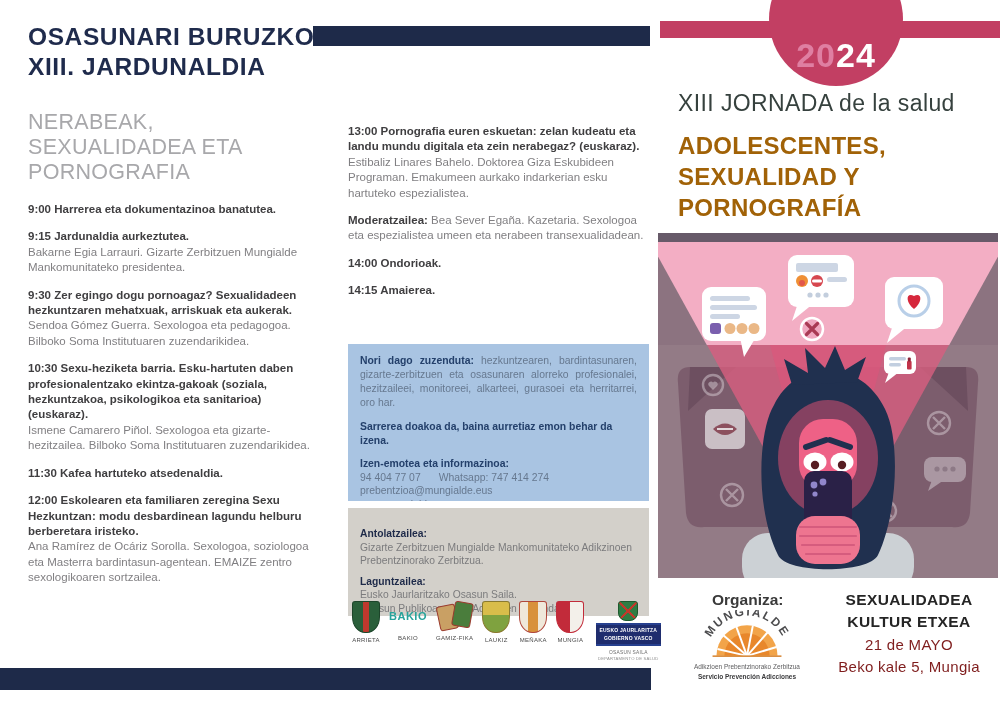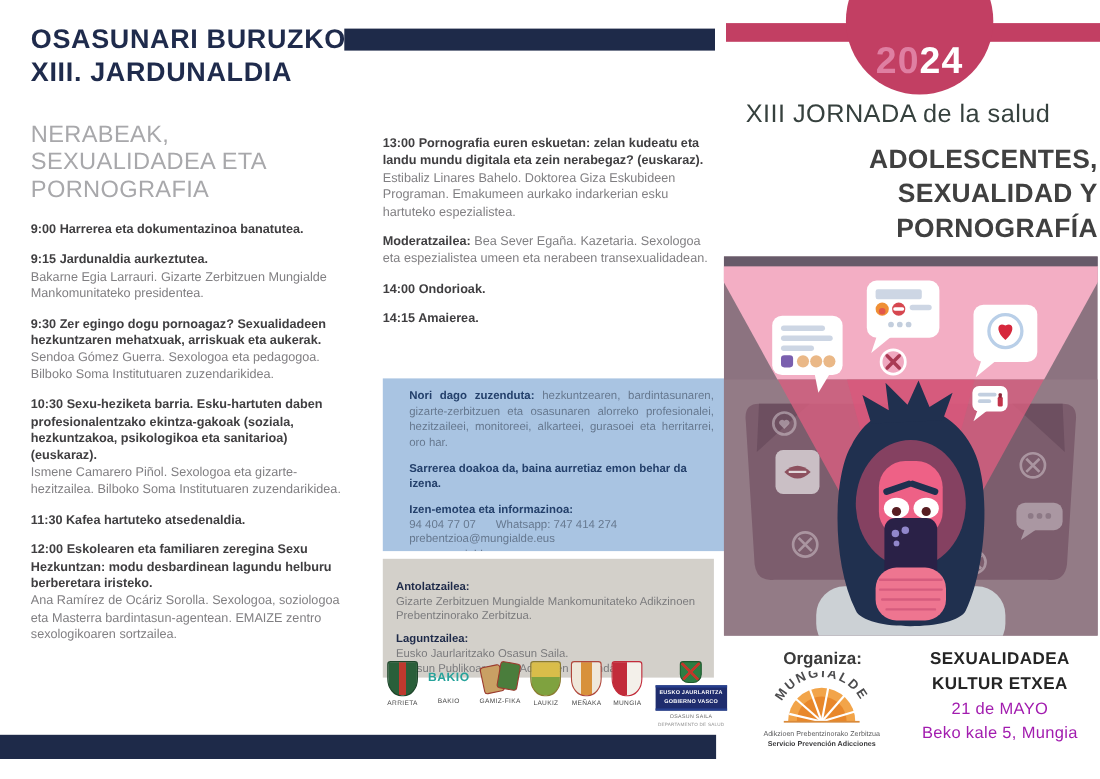--- a/index.html
+++ b/index.html
@@ -18,21 +18,21 @@
   .sched b{color:#3f3e40;font-weight:700;display:block;}
   .sched .desc{display:block;}
 
   
   .m-sched{left:348px;top:124px;width:301px;font-size:11.5px;line-height:1.34;color:#807f82;}
   .m-sched .blk{margin-bottom:12px;}
   .m-sched b{color:#3f3e40;font-weight:700;}
   .m-sched .bb{display:block;}
 
   .info-box{left:348px;top:344px;width:277px;height:137px;background:#a9c4e2;
-            padding:10px 24px;font-size:10.4px;line-height:1.36;color:#66788f;overflow:hidden;}
+            padding:10px 12px;font-size:10.4px;line-height:1.36;color:#66788f;overflow:hidden;}
   .info-box .lead{text-align:justify;margin-bottom:9px;}
   .info-box b{color:#24406b;font-weight:700;}
   .info-box .free{font-weight:700;color:#24406b;margin-bottom:9px;}
   .info-box .cline{line-height:1.32;}
   .info-box .ws{display:inline-block;width:18px;}
 
   .org-box{left:348px;top:508px;width:277px;height:70px;background:#d3d0ca;
            padding:19px 12px;font-size:10.3px;line-height:1.32;color:#7b7b7d;overflow:hidden;}
   .org-box b{color:#1e2a49;font-weight:700;display:block;}
   .org-box .gap{height:7px;}
@@ -65,29 +65,29 @@
   .navy-bottom-bar{left:0;top:668px;width:651px;height:22px;background:#1e2a49;}
 
   
   .band{left:660px;top:21px;width:340px;height:17px;background:#c23f63;}
   .year-circle{left:769px;top:-48px;width:134px;height:134px;border-radius:50%;background:#c23f63;
                display:flex;align-items:flex-end;justify-content:center;padding-bottom:14px;box-sizing:border-box;}
   .year-circle .yr{font-size:34px;font-weight:700;letter-spacing:1px;line-height:1;}
   .yr .y1{color:#df7fa2;}
   .yr .y2{color:#ffffff;}
   .j-title{left:678px;top:90px;width:320px;font-size:23px;color:#36413e;letter-spacing:.4px;}
-  .p-heading{left:678px;top:130px;width:320px;font-size:24px;font-weight:800;color:#404040;
-             line-height:1.3;letter-spacing:.3px;text-align:right;}
+  .p-heading{left:678px;top:130px;width:320px;font-size:24px;font-weight:800;color:#a16207;
+             line-height:1.3;letter-spacing:.3px;}
   .illu{left:658px;top:233px;width:340px;height:345px;display:block;}
 
   .organiza{left:712px;top:591px;font-size:15.5px;font-weight:700;color:#3a3a3a;}
   .mg-logo{left:683px;top:610px;width:128px;height:74px;}
   .venue{left:820px;top:589px;width:178px;text-align:center;line-height:1.45;}
   .venue .v-bold{font-size:15.5px;font-weight:700;color:#252525;letter-spacing:.4px;}
-  .venue .v-reg{font-size:15px;color:#a21caf;letter-spacing:.3px;}
+  .venue .v-reg{font-size:15px;color:#7f1d1d;letter-spacing:.3px;}
 </style>
 </head>
 <body>
 
 <div class="page">
 
   <div class="abs navy-top-bar"></div>
 
   <div class="abs l-title">
     <div>OSASUNARI  BURUZKO</div>

